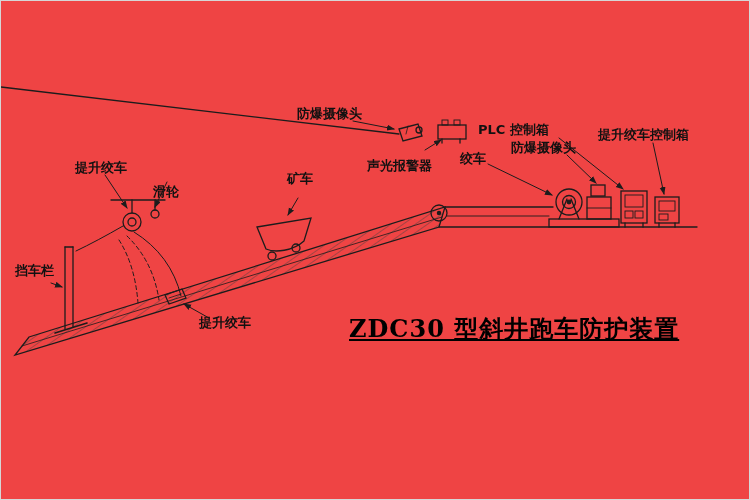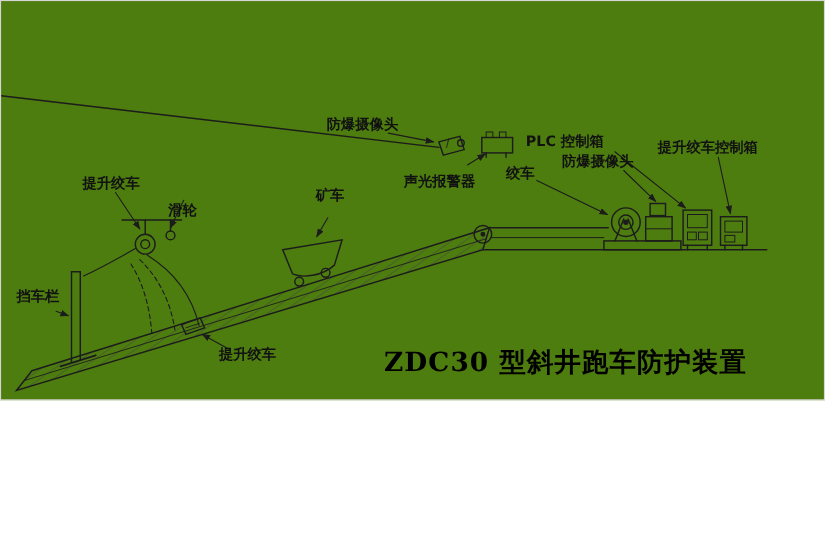--- a/index.html
+++ b/index.html
@@ -1,29 +1,30 @@
 <!DOCTYPE html>
 <html><head>
 <meta charset="utf-8">
 <style>
   html,body { margin:0; padding:0; background:#ffffff; }
   .canvas {
-    position:relative; width:750px; height:364px; background:#4d7c0f;
+    position:relative; width:750px; height:500px; background:#ef4444;
     border:1px solid #d6d6d6; box-sizing:border-box; overflow:hidden;
     font-family:"DejaVu Sans", sans-serif;
   }
   .canvas svg { position:absolute; left:0; top:0; }
   .lbl {
     position:absolute; font-weight:bold; font-size:13px; line-height:1.1;
     color:#111; white-space:nowrap;
   }
   .title {
     position:absolute; font-weight:bold; font-size:24px; color:#000;
     font-family:"DejaVu Serif","DejaVu Sans",serif; letter-spacing:1px;
     white-space:nowrap;
+    text-decoration:underline;
   }
 </style>
 </head>
 <body>
 
 <div class="canvas">
 
   <svg width="750" height="500" viewBox="0 0 750 500">
     <defs>
       <marker id="arr" markerWidth="9" markerHeight="8" refX="7" refY="3" orient="auto">

